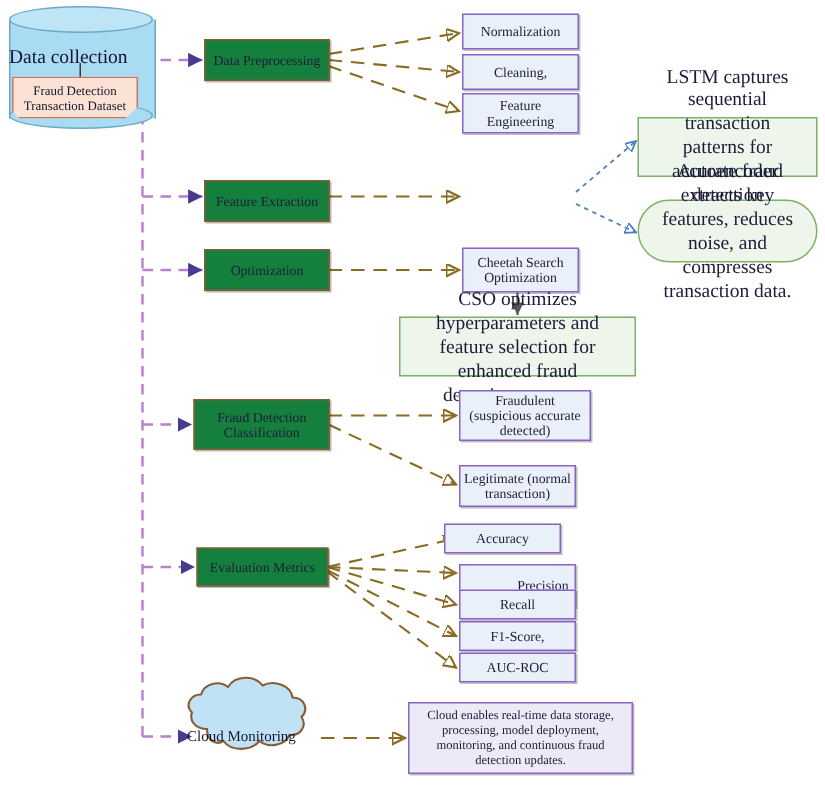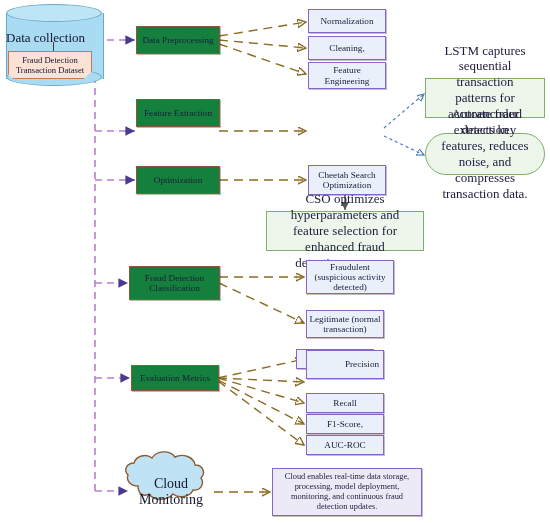--- a/index.html
+++ b/index.html
@@ -234,40 +234,40 @@
     <div>
       <span>Fraud Detection</span><br>
       <span>Transaction Dataset</span>
     </div>
   </div>
 
   <div class="node n-stage" style="left:136px; top:26px; width:84px; height:28px;">
     <span>Data Preprocessing</span>
   </div>
 
-  <div class="node n-stage" style="left:136px; top:99px; width:84px; height:28px;">
+  <div class="node n-stage" style="left:136px; top:120px; width:84px; height:28px;">
     <span>Feature Extraction</span>
   </div>
 
   <div class="node n-stage" style="left:136px; top:166px; width:84px; height:28px;">
     <span>Optimization</span>
   </div>
 
   <div class="node n-stage" style="left:129px; top:266px; width:91px; height:34px;">
     <div>
       <span>Fraud Detection</span><br>
       <span>Classification</span>
     </div>
   </div>
 
   <div class="node n-stage" style="left:131px; top:365px; width:88px; height:26px;">
     <span>Evaluation Metrics</span>
   </div>
 
-  <div class="node" style="left:129px; top:483px; width:84px; height:18px; font-size:14px; color:#14142e;">
+  <div class="node" style="left:119px; top:483px; width:84px; height:18px; font-size:10px; color:#14142e;">
     <span>Cloud Monitoring</span>
   </div>
 
   <div class="node n-detail" style="left:308px; top:9px; width:78px; height:24px;">
     <span>Normalization</span>
   </div>
 
   <div class="node n-detail" style="left:308px; top:36px; width:78px; height:24px;font-family:Liberation Serif, serif;">
     <span>Cleaning,</span>
   </div>
@@ -295,36 +295,36 @@
     <span>Autoencoder extracts key features, reduces noise, and compresses transaction data.</span>
   </div>
 
   <div class="node n-note" style="left:266px; top:211px; width:158px; height:40px;">
     <span>CSO optimizes hyperparameters and feature selection for enhanced fraud detection accuracy.</span>
   </div>
 
   <div class="node n-detail" style="left:306px; top:260px; width:88px; height:34px;">
     <div>
       <span>Fraudulent</span><br>
-      <span>(suspicious activity</span><br>
+      <span>(suspicious accurate</span><br>
       <span>detected)</span>
     </div>
   </div>
 
   <div class="node n-detail" style="left:306px; top:310px; width:78px; height:28px;">
     <div>
       <span>Legitimate (normal</span><br>
       <span>transaction)</span>
     </div>
   </div>
 
   <div class="node n-detail" style="left:296px; top:349px; width:78px; height:20px;">
     <span>Accuracy</span>
   </div>
-  <div class="node n-detail" style="left:306px; top:350px; width:78px; height:29px;padding-left:34px;">
+  <div class="node n-detail" style="left:306px; top:376px; width:78px; height:29px;padding-left:34px;">
     <span>Precision</span>
   </div>
   <div class="node n-detail" style="left:306px; top:393px; width:78px; height:20px;">
     <span>Recall</span>
   </div>
   <div class="node n-detail" style="left:306px; top:414px; width:78px; height:20px;">
     <span>F1-Score,</span>
   </div>
   <div class="node n-detail" style="left:306px; top:435px; width:78px; height:20px;">
     <span>AUC-ROC</span>

